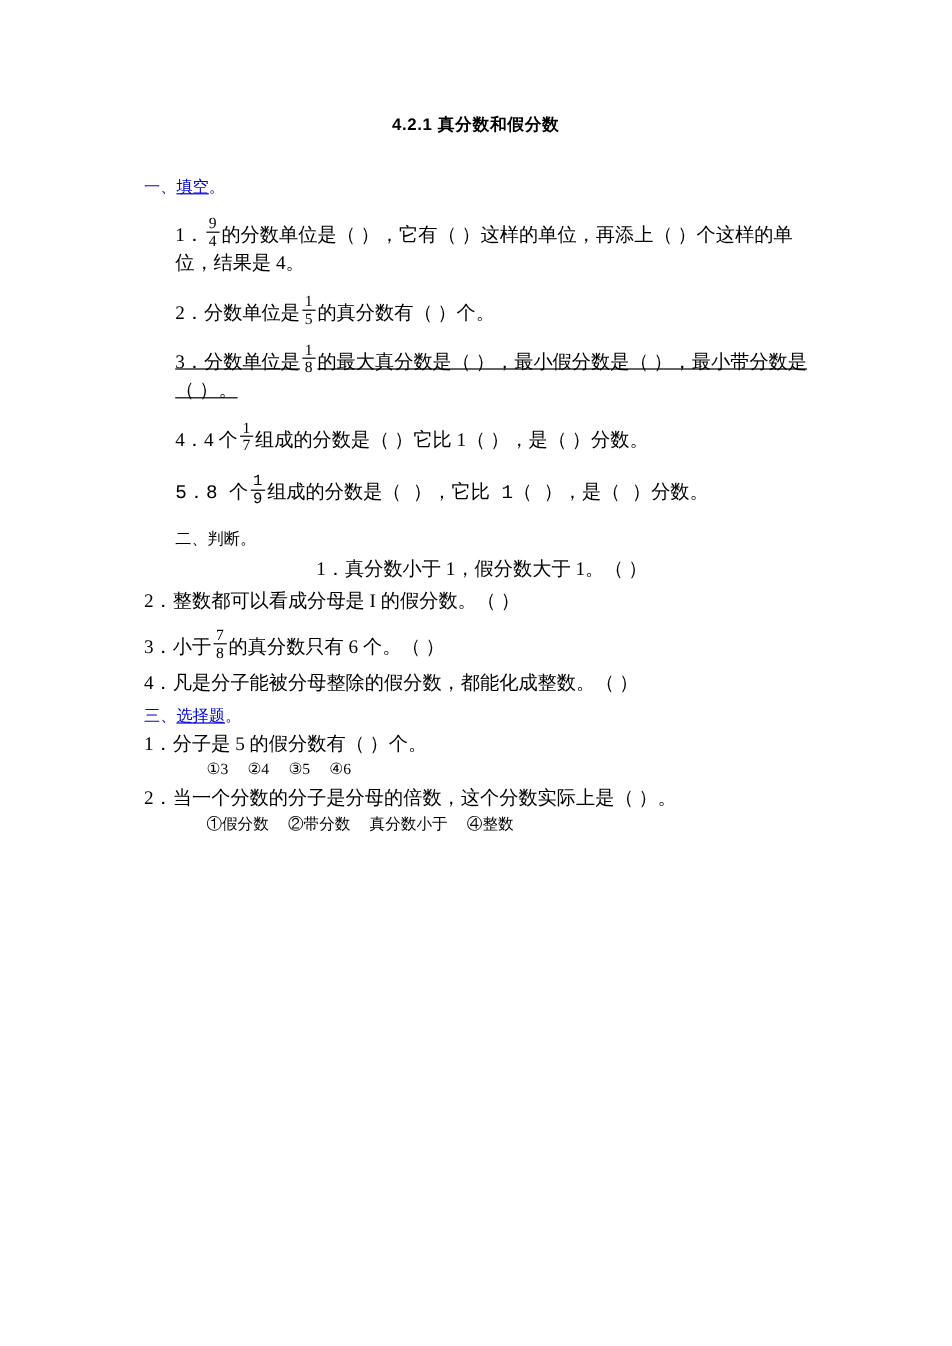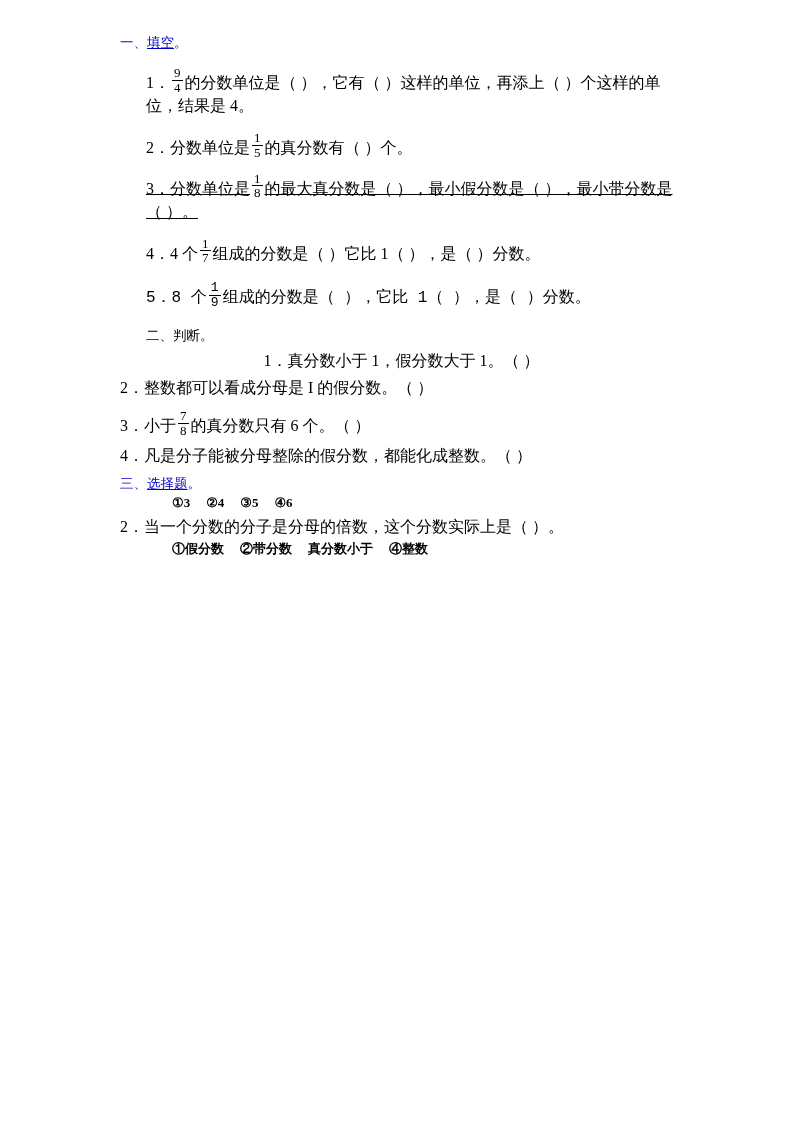--- a/index.html
+++ b/index.html
@@ -74,31 +74,31 @@
     border-top: 1px solid #000;
     padding: 0 2px;
   }
   .opts {
     padding-left: 52px;
     font-size: 13px;
     margin-top: 2px;
   }
   .opts span {
     margin-right: 16px;
-    font-weight: bold;
   }
   .q-num {
     display: inline;
   }
 </style>
 </head>
 <body>
 
 <div class="page">
 
+  <div class="title">4.2.1 真分数和假分数</div>
 
   <div class="content">
 
     <div class="section-head">
       <span>一、</span><span class="lnk">填空</span><span>。</span>
     </div>
 
     <div class="q-row indent" style="margin-top:16px;">
       <span class="q-num">1．</span><span class="frac"><span class="num">9</span><span class="den">4</span></span><span>的分数单位是（  ），它有（  ）这样的单位，再添上（  ）个这样的单位，结果是 4。</span>
     </div>
@@ -136,20 +136,23 @@
     </div>
 
     <div class="q-row" style="margin-top:6px;">
       <span class="q-num">4．</span><span>凡是分子能被分母整除的假分数，都能化成整数。（    ）</span>
     </div>
 
     <div class="section-head" style="margin-top:8px;">
       <span>三、</span><span class="lnk">选择题</span><span>。</span>
     </div>
 
+    <div class="q-row" style="margin-top:4px;">
+      <span class="q-num">1．</span><span>分子是 5 的假分数有（   ）个。</span>
+    </div>
     <div class="opts">
       <span>①3</span><span>②4</span><span>③5</span><span>④6</span>
     </div>
 
     <div class="q-row" style="margin-top:6px;">
       <span class="q-num">2．</span><span>当一个分数的分子是分母的倍数，这个分数实际上是（   ）。</span>
     </div>
     <div class="opts">
       <span>①假分数</span><span>②带分数</span><span>真分数小于</span><span>④整数</span>
     </div>

